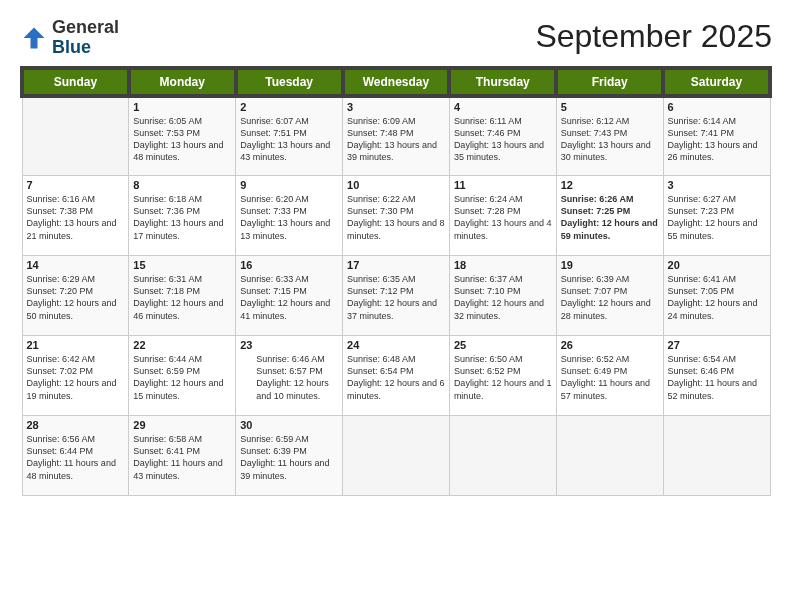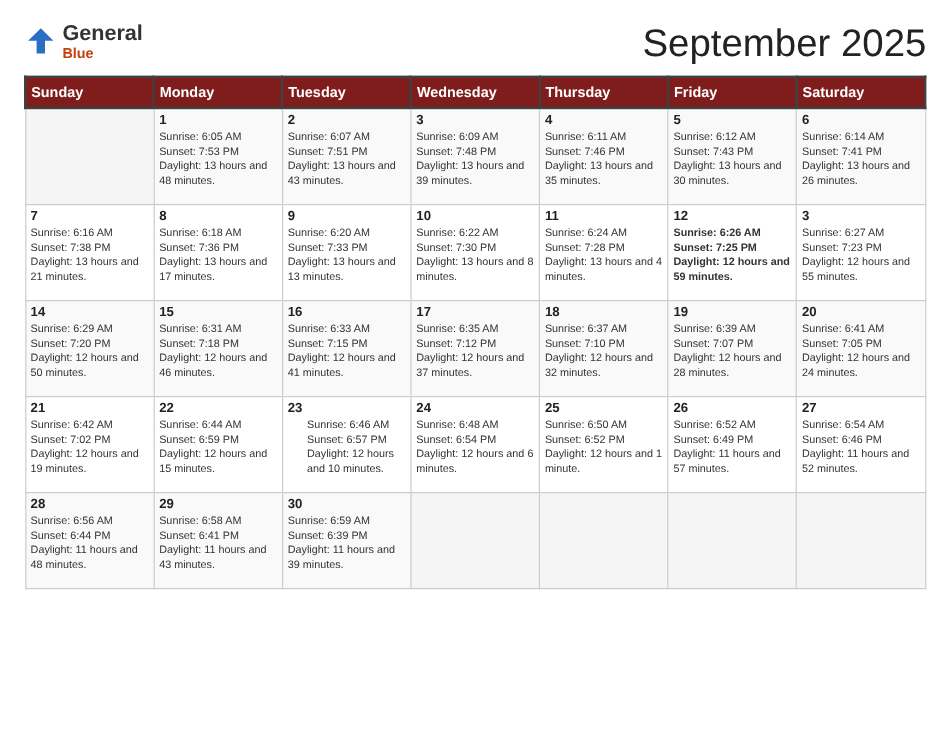--- a/index.html
+++ b/index.html
@@ -32,23 +32,23 @@
       display: flex;
       flex-direction: column;
       line-height: 1.1;
     }
     .logo-general {
       font-size: 18px;
       font-weight: bold;
       color: #333;
     }
     .logo-blue {
-      font-size: 12px;
+      font-size: 18px;
       font-weight: bold;
-      color: #c2410c;
+      color: #0c4a6e;
     }
     .logo-icon {
       width: 28px;
       height: 28px;
     }
     .title-block {
       text-align: left;
     }
     .month-title {
       font-size: 32px;
@@ -58,27 +58,27 @@
     .location {
       font-size: 15px;
       color: #444;
     }
     .calendar-table {
       width: 100%;
       border-collapse: collapse;
       flex: 1;
     }
     .calendar-table th {
-      background: #7f1d1d;
+      background: #4d7c0f;
       color: #fff;
       font-size: 12px;
       font-weight: bold;
       padding: 5px 4px;
-      text-align: left;
-      border: 2px solid #404040;
+      text-align: center;
+      border: 4px solid #404040;
     }
     .calendar-table td {
       border: 1px solid #ccc;
       vertical-align: top;
       padding: 3px 4px;
       width: calc(100% / 7);
       font-size: 9.5px;
       color: #333;
       background: #fff;
       height: 80px;

